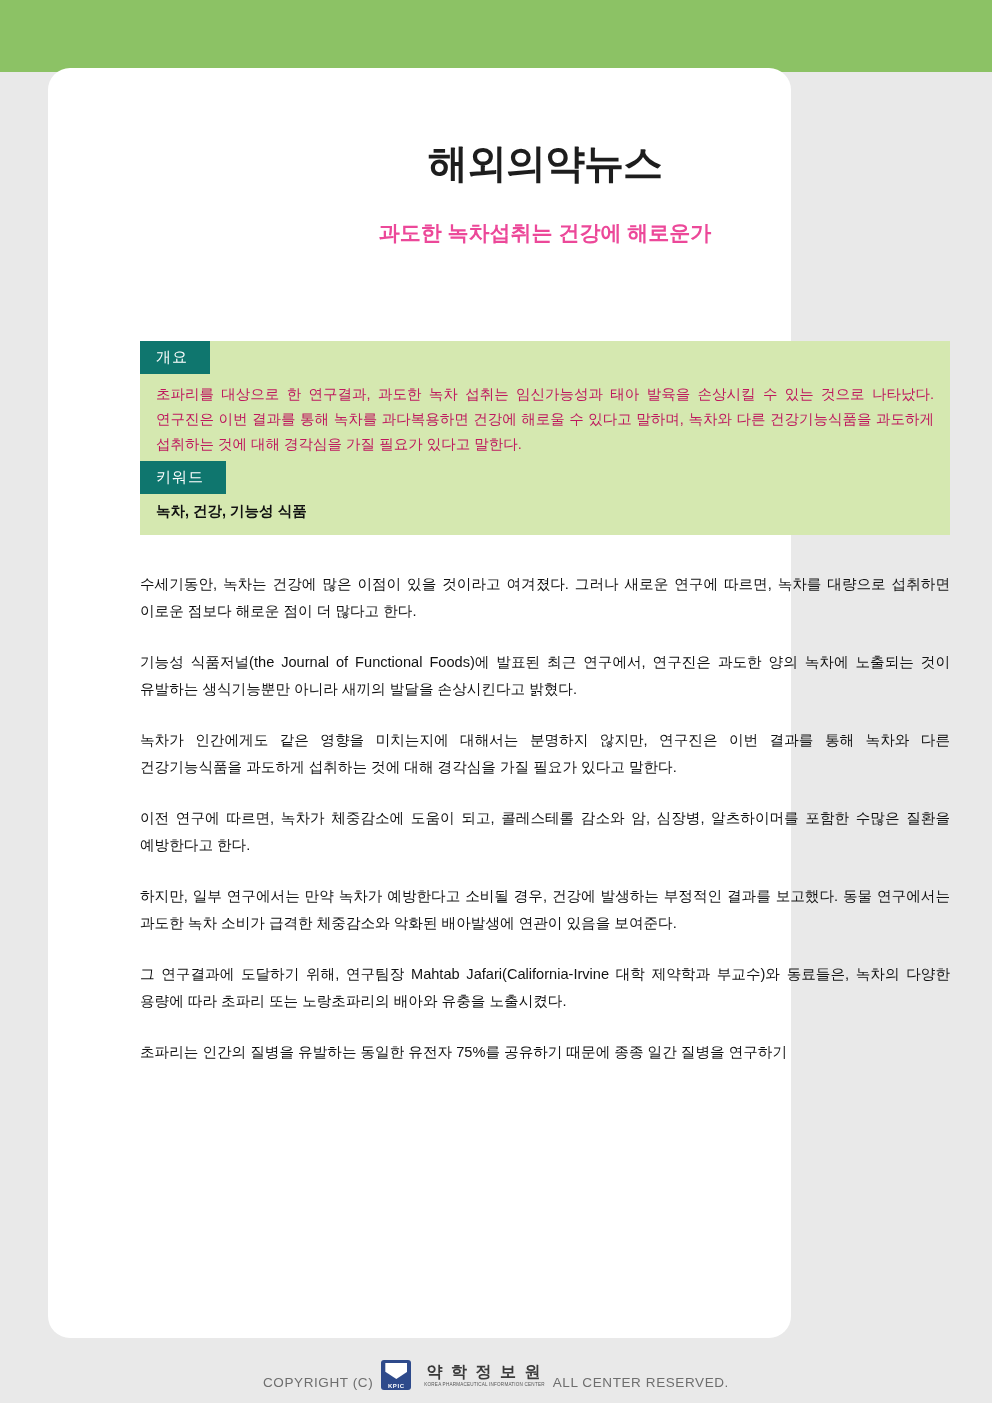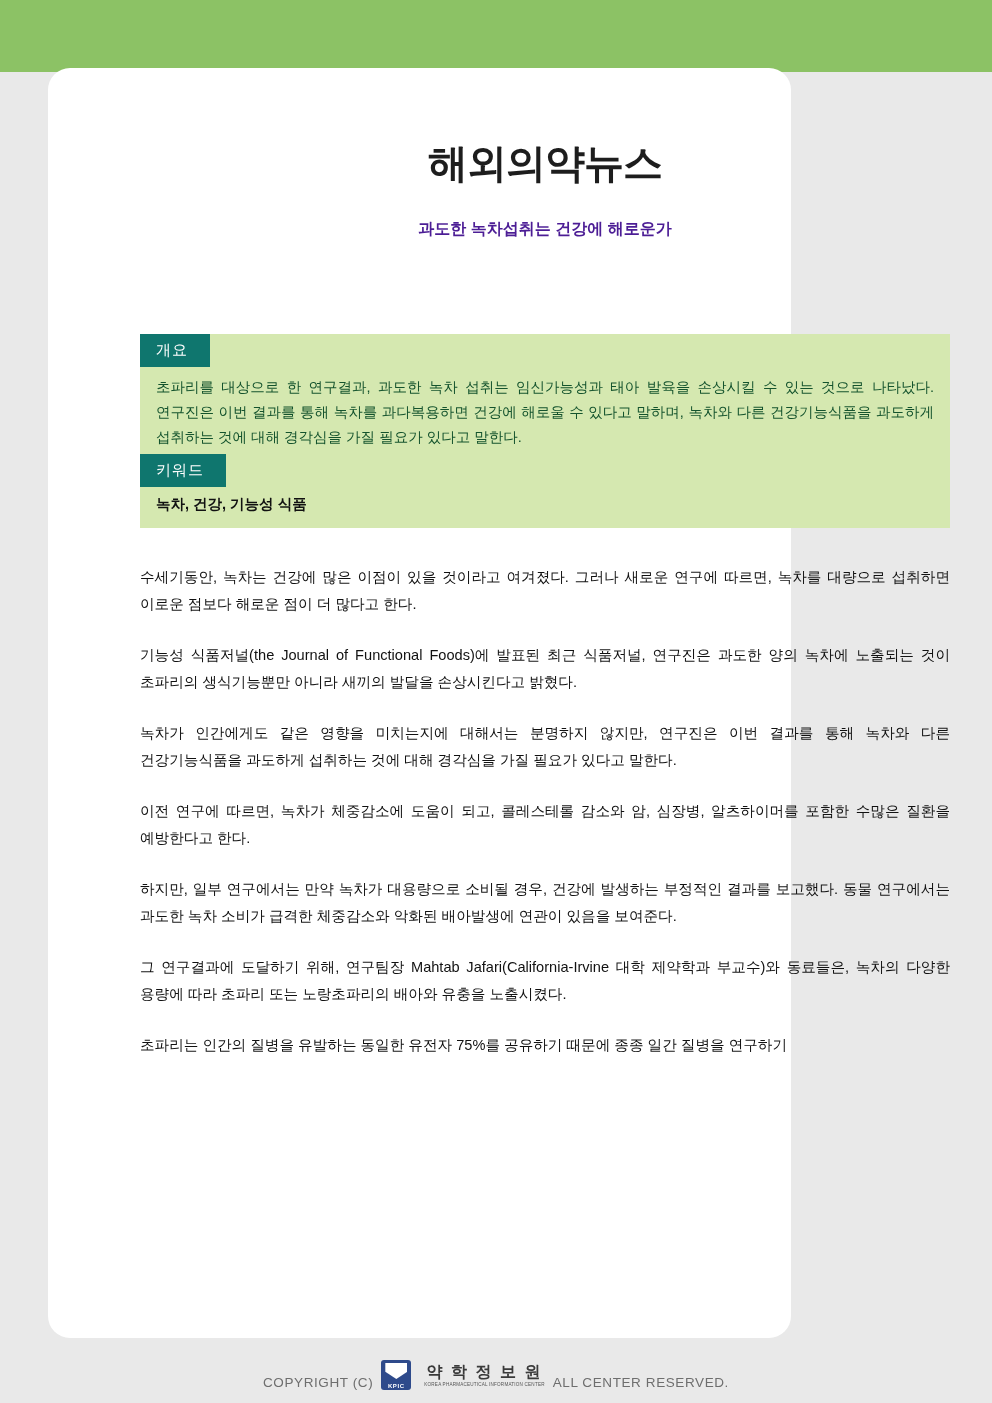--- a/index.html
+++ b/index.html
@@ -45,44 +45,44 @@
   .doc-title {
     text-align: center;
     font-size: 40px;
     font-weight: bold;
     color: #1d1d1d;
     letter-spacing: -1px;
     margin-top: 68px;
   }
   .doc-subtitle {
     text-align: center;
-    font-size: 16px;
-    font-weight: bold;
-    color: #4c1d95;
+    font-size: 21px;
+    font-weight: bold;
+    color: #ec4899;
     margin-top: 28px;
   }
   .summary-box {
     position: relative;
     margin-top: 94px;
     background: #d5e8b0;
     padding: 0 0 14px 0;
   }
   .tag {
     display: inline-block;
     background: #0f766e;
     color: #ffffff;
     font-size: 15px;
     padding: 7px 22px 7px 16px;
     letter-spacing: 1px;
   }
   .tag.first { margin-left: 0; }
   .summary-text {
     font-size: 14.5px;
     line-height: 25px;
-    color: #14532d;
+    color: #be185d;
     text-align: justify;
     padding: 8px 16px 4px 16px;
     word-break: keep-all;
   }
   .keyword-text {
     font-size: 14.5px;
     font-weight: bold;
     color: #111111;
     padding: 8px 12px 0 16px;
   }
@@ -175,24 +175,24 @@
 
     <div class="summary-box">
       <span class="tag first">개요</span>
       <div class="summary-text">초파리를 대상으로 한 연구결과, 과도한 녹차 섭취는 임신가능성과 태아 발육을 손상시킬 수 있는 것으로 나타났다. 연구진은 이번 결과를 통해 녹차를 과다복용하면 건강에 해로울 수 있다고 말하며, 녹차와 다른 건강기능식품을 과도하게 섭취하는 것에 대해 경각심을 가질 필요가 있다고 말한다.</div>
       <span class="tag">키워드</span>
       <div class="keyword-text">녹차, 건강, 기능성 식품</div>
     </div>
 
     <div class="body-text">
       <p>수세기동안, 녹차는 건강에 많은 이점이 있을 것이라고 여겨졌다. 그러나 새로운 연구에 따르면, 녹차를 대량으로 섭취하면 이로운 점보다 해로운 점이 더 많다고 한다.</p>
-      <p>기능성 식품저널(the Journal of Functional Foods)에 발표된 최근 식품저널, 연구진은 과도한 양의 녹차에 노출되는 것이 초파리의 생식기능뿐만 아니라 새끼의 발달을 손상시킨다고 밝혔다.</p>
+      <p>기능성 식품저널(the Journal of Functional Foods)에 발표된 최근 연구에서, 연구진은 과도한 양의 녹차에 노출되는 것이 유발하는 생식기능뿐만 아니라 새끼의 발달을 손상시킨다고 밝혔다.</p>
       <p>녹차가 인간에게도 같은 영향을 미치는지에 대해서는 분명하지 않지만, 연구진은 이번 결과를 통해 녹차와 다른 건강기능식품을 과도하게 섭취하는 것에 대해 경각심을 가질 필요가 있다고 말한다.</p>
       <p>이전 연구에 따르면, 녹차가 체중감소에 도움이 되고, 콜레스테롤 감소와 암, 심장병, 알츠하이머를 포함한 수많은 질환을 예방한다고 한다.</p>
-      <p>하지만, 일부 연구에서는 만약 녹차가 대용량으로 소비될 경우, 건강에 발생하는 부정적인 결과를 보고했다. 동물 연구에서는 과도한 녹차 소비가 급격한 체중감소와 악화된 배아발생에 연관이 있음을 보여준다.</p>
+      <p>하지만, 일부 연구에서는 만약 녹차가 예방한다고 소비될 경우, 건강에 발생하는 부정적인 결과를 보고했다. 동물 연구에서는 과도한 녹차 소비가 급격한 체중감소와 악화된 배아발생에 연관이 있음을 보여준다.</p>
       <p>그 연구결과에 도달하기 위해, 연구팀장 Mahtab Jafari(California-Irvine 대학 제약학과 부교수)와 동료들은, 녹차의 다양한 용량에 따라 초파리 또는 노랑초파리의 배아와 유충을 노출시켰다.</p>
       <p>초파리는 인간의 질병을 유발하는 동일한 유전자 75%를 공유하기 때문에 종종 일간 질병을 연구하기</p>
     </div>
 
   </div>
 </div>
 
 <div class="footer">
   <span class="fl">
     <span>COPYRIGHT (C)</span>

